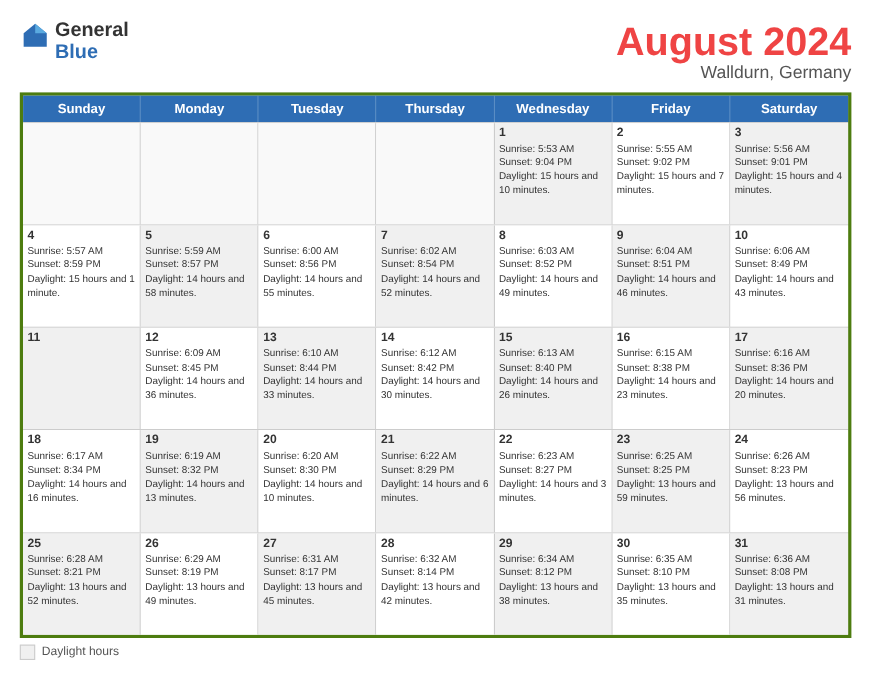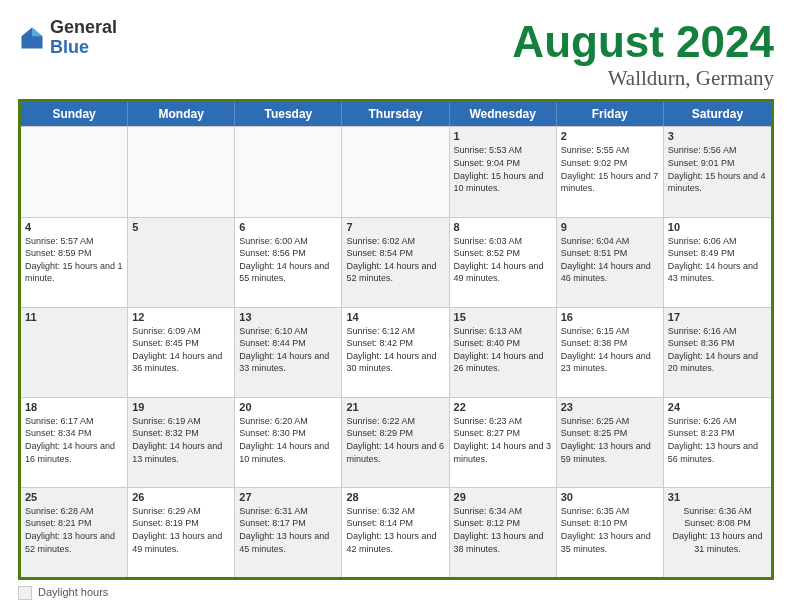--- a/index.html
+++ b/index.html
@@ -18,47 +18,46 @@
       flex-direction: column;
     }
     .header {
       display: flex;
       justify-content: space-between;
       align-items: flex-start;
       margin-bottom: 8px;
     }
     .logo {
       display: flex;
-      align-items: center;
+      align-items: flex-start;
       gap: 4px;
     }
     .logo-text {
       font-size: 18px;
       font-weight: bold;
       line-height: 1.1;
     }
     .logo-general { color: #333; }
     .logo-blue { color: #2e6db4; }
     .logo-icon {
       width: 28px;
       height: 28px;
     }
     .title-block {
       text-align: right;
     }
     .month-title {
-      font-size: 44px;
+      font-size: 36px;
       font-weight: bold;
-      color: #15803d;
+      color: #ef4444;
       line-height: 1.1;
     }
     .location {
-      font-size: 21px;
+      font-size: 16px;
       color: #555;
-      font-family: Liberation Serif, serif;
     }
     .calendar {
       flex: 1;
       display: flex;
       flex-direction: column;
       border: 3px solid #4d7c0f;
     }
     .cal-header {
       display: grid;
       grid-template-columns: repeat(7, 1fr);
@@ -181,20 +180,23 @@
         </div>
         <div class="cal-row">
           <div class="cal-cell">
             <div class="day-num">4</div>
             <div class="cell-text" style="white-space: pre-line;">Sunrise: 5:57 AM
 Sunset: 8:59 PM
 Daylight: 15 hours and 1 minute.</div>
           </div>
           <div class="cal-cell shaded">
             <div class="day-num">5</div>
+            <div class="cell-text" style="white-space: pre-line;">Sunrise: 5:59 AM
+Sunset: 8:57 PM
+Daylight: 14 hours and 58 minutes.</div>
           </div>
           <div class="cal-cell">
             <div class="day-num">6</div>
             <div class="cell-text" style="white-space: pre-line;">Sunrise: 6:00 AM
 Sunset: 8:56 PM
 Daylight: 14 hours and 55 minutes.</div>
           </div>
           <div class="cal-cell shaded">
             <div class="day-num">7</div>
             <div class="cell-text" style="white-space: pre-line;">Sunrise: 6:02 AM
@@ -337,21 +339,21 @@
 Daylight: 13 hours and 38 minutes.</div>
           </div>
           <div class="cal-cell">
             <div class="day-num">30</div>
             <div class="cell-text" style="white-space: pre-line;">Sunrise: 6:35 AM
 Sunset: 8:10 PM
 Daylight: 13 hours and 35 minutes.</div>
           </div>
           <div class="cal-cell shaded">
             <div class="day-num">31</div>
-            <div class="cell-text" style="white-space: pre-line; text-align: center;">Sunrise: 6:36 AM
+            <div class="cell-text" style="white-space: pre-line;">Sunrise: 6:36 AM
 Sunset: 8:08 PM
 Daylight: 13 hours and 31 minutes.</div>
           </div>
         </div>
       </div>
   </div>
 
   <div class="footer">
     <div class="footer-box"></div>
     <span>Daylight hours</span>

